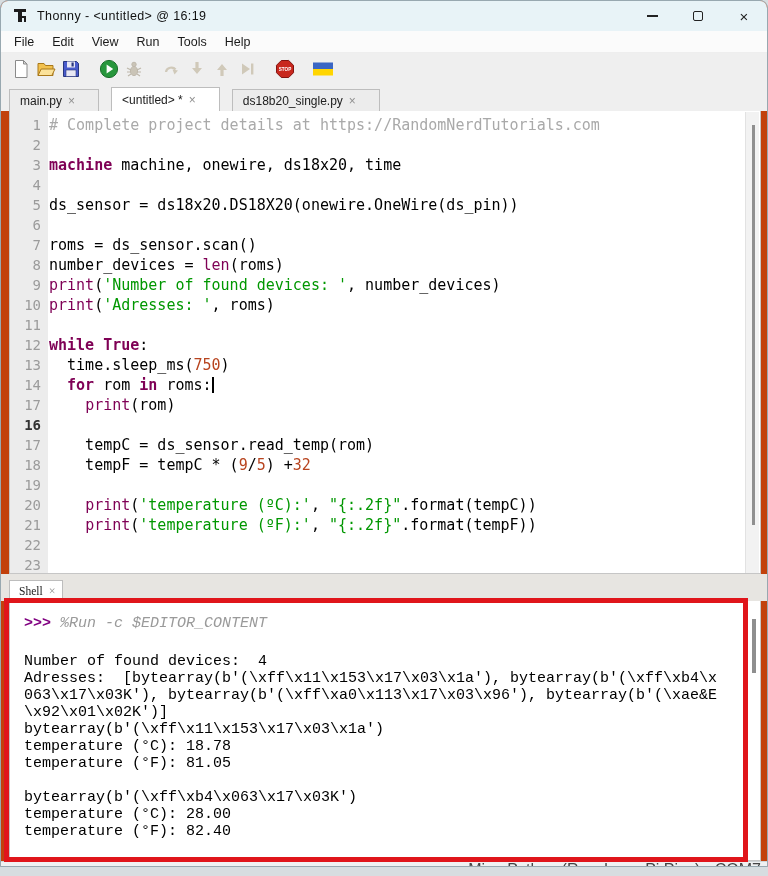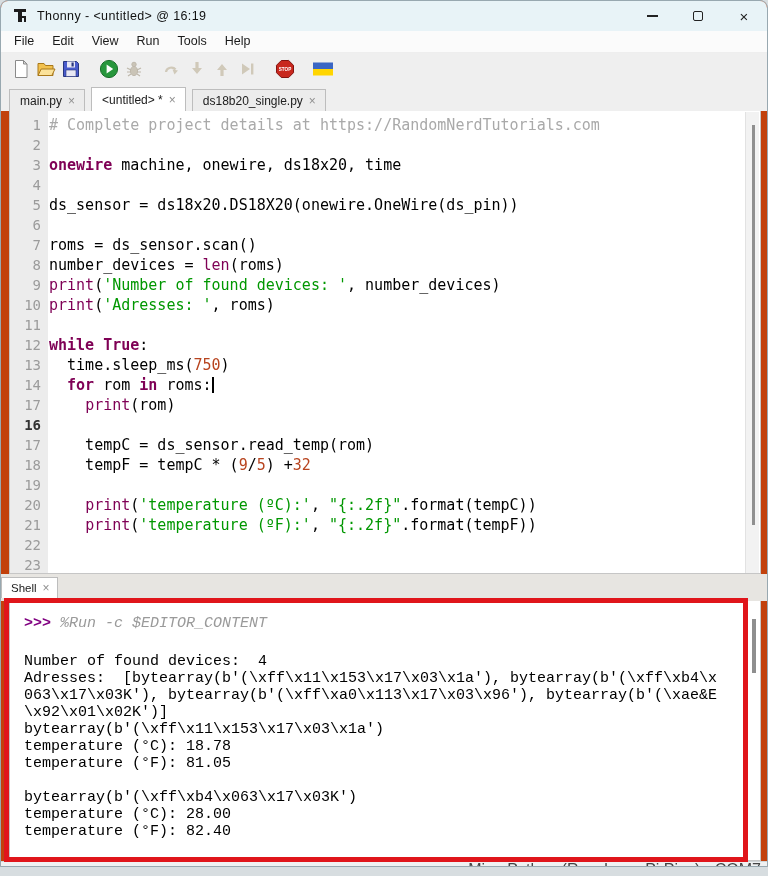--- a/index.html
+++ b/index.html
@@ -13,49 +13,49 @@
   
   .titlebar { height:30px; background:#e8f3f7; display:flex; align-items:center; }
   .app-icon { margin:0 8px 0 12px; display:flex; }
   .title-text { font-size:12.5px; color:#111; letter-spacing:.4px; }
   .win-controls { margin-left:auto; display:flex; height:100%; }
   .win-btn { width:46px; height:100%; display:flex; align-items:center; justify-content:center; background:transparent; border:none; cursor:pointer; }
   .glyph-min { width:11px; height:1.4px; background:#222; display:block; }
   .glyph-max { width:10px; height:10px; border:1.4px solid #222; border-radius:2px; display:block; }
   .glyph-close { font-size:15px; color:#222; line-height:1; }
   
-  .menubar { height:22px; background:#fbfbfb; display:flex; padding-left:4px; border-bottom:1px solid #eeeeee; }
+  .menubar { height:22px; background:#fbfbfb; display:flex; align-items:center; padding-left:4px; border-bottom:1px solid #eeeeee; }
   .menu-item { font-size:12.5px; color:#1a1a1a; padding:3px 9px; cursor:default; }
   
   .toolbar { height:34px; background:#efefef; display:flex; align-items:center; padding-left:8px; }
   .tb { width:24px; height:24px; border:none; background:transparent; display:flex; align-items:center; justify-content:center; cursor:pointer; }
   .tb + .tb { margin-left:1px; }
   .tb.gap { margin-left:14px; }
   
   .tabbar { height:24px; background:#efefef; display:flex; align-items:flex-end; padding-left:8px; }
-  .tab { height:22px; display:flex; align-items:center; padding:0 9px 0 10px; background:#ececec; border:1px solid #bdbdbd; border-bottom:none; margin-right:6px; font-size:12px; color:#202020; cursor:pointer; }
+  .tab { height:22px; display:flex; align-items:center; padding:0 23px 0 10px; background:#ececec; border:1px solid #bdbdbd; border-bottom:none; margin-right:12px; font-size:12px; color:#202020; cursor:pointer; }
   .tab.active { background:#ffffff; height:24px; }
   .tab-close { margin-left:6px; color:#909090; font-size:12px; }
   
   .editor { position:relative; height:463px; margin:0 6px 0 8px; background:#ffffff; border:1px solid #c6c6c6; border-top:none; display:flex; overflow:hidden; }
   .gutter { width:38px; background:#ececec; padding-top:4px; flex:none; }
   .gutter .ln { height:20px; line-height:20px; text-align:right; padding-right:7px; font-family:"DejaVu Sans Mono", monospace; font-size:14px; color:#9b9b9b; }
   .gutter .ln.active { color:#333; font-weight:bold; }
   .codecol { flex:1; padding:4px 0 0 1px; overflow:hidden; }
   .cl { height:20px; line-height:20px; white-space:pre; font-family:"DejaVu Sans Mono", monospace; font-size:15px; color:#000; }
   .tk-c { color:#a9a9a9; }
   .tk-k { color:#7f0055; font-weight:bold; }
   .tk-b { color:#7f0055; }
   .tk-s { color:#009700; }
   .tk-n { color:#b8441f; }
   .cursor { display:inline-block; width:2px; height:16px; background:#000; vertical-align:-3px; }
   .ed-scroll-track { position:absolute; top:1px; right:1px; width:14px; height:461px; background:#f2f2f2; border-left:1px solid #e2e2e2; }
   .ed-scroll-thumb { position:absolute; top:13px; left:6px; width:3px; height:400px; background:#8f8f8f; }
   
-  .shellbar { height:27px; background:#e7e5e1; display:flex; align-items:center; padding-left:0; }
+  .shellbar { height:27px; background:#e7e5e1; display:flex; align-items:flex-end; padding-left:8px;font-family:Liberation Serif, serif; }
   .shell-tab { height:21px; display:flex; align-items:center; padding:0 7px 0 9px; background:#fff; border:1px solid #bdbdbd; border-bottom:none; font-size:11.5px; color:#202020; cursor:pointer; }
   .shell { position:relative; height:260px; margin:0 6px 0 8px; background:#ffffff; border:1px solid #c6c6c6; border-top:none; padding:14px 0 0 14px; overflow:hidden; }
   .sl { min-height:17px; line-height:17px; white-space:pre; font-family:"Liberation Mono", monospace; font-size:15px; color:#000; }
   .sl.first { margin-bottom:4px; }
   .sh-prompt { color:#800080; font-weight:bold; }
   .sh-cmd { color:#9a9a9a;font-style:italic; }
   .sh-out { color:#000; }
   .sh-scroll-thumb { position:absolute; top:18px; right:4px; width:4px; height:54px; background:#8f8f8f; }
   
   .statusbar { height:16px; background:#eff1f2; border-top:1px solid #cfd4d6; display:flex; align-items:center; justify-content:flex-end; padding-right:6px; }
@@ -209,21 +209,21 @@
         <div class="ln">18</div>
         <div class="ln">19</div>
         <div class="ln">20</div>
         <div class="ln">21</div>
         <div class="ln">22</div>
         <div class="ln">23</div>
       </div>
     <div class="codecol" id="codecol">
         <div class="cl"><span class="tk-c"># Complete project details at https://RandomNerdTutorials.com</span></div>
         <div class="cl"></div>
-        <div class="cl"><span class="tk-k">onewire</span><span class="tk-p"> machine, onewire, ds18x20, time</span></div>
+        <div class="cl"><span class="tk-k">machine</span><span class="tk-p"> machine, onewire, ds18x20, time</span></div>
         <div class="cl"></div>
         <div class="cl"><span class="tk-p">ds_sensor = ds18x20.DS18X20(onewire.OneWire(ds_pin))</span></div>
         <div class="cl"></div>
         <div class="cl"><span class="tk-p">roms = ds_sensor.scan()</span></div>
         <div class="cl"><span class="tk-p">number_devices = </span><span class="tk-b">len</span><span class="tk-p">(roms)</span></div>
         <div class="cl"><span class="tk-b">print</span><span class="tk-p">(</span><span class="tk-s">'Number of found devices: '</span><span class="tk-p">, number_devices)</span></div>
         <div class="cl"><span class="tk-b">print</span><span class="tk-p">(</span><span class="tk-s">'Adresses: '</span><span class="tk-p">, roms)</span></div>
         <div class="cl"></div>
         <div class="cl"><span class="tk-k">while</span><span class="tk-p"> </span><span class="tk-k">True</span><span class="tk-p">:</span></div>
         <div class="cl"><span class="tk-p">  time.sleep_ms(</span><span class="tk-n">750</span><span class="tk-p">)</span></div>

